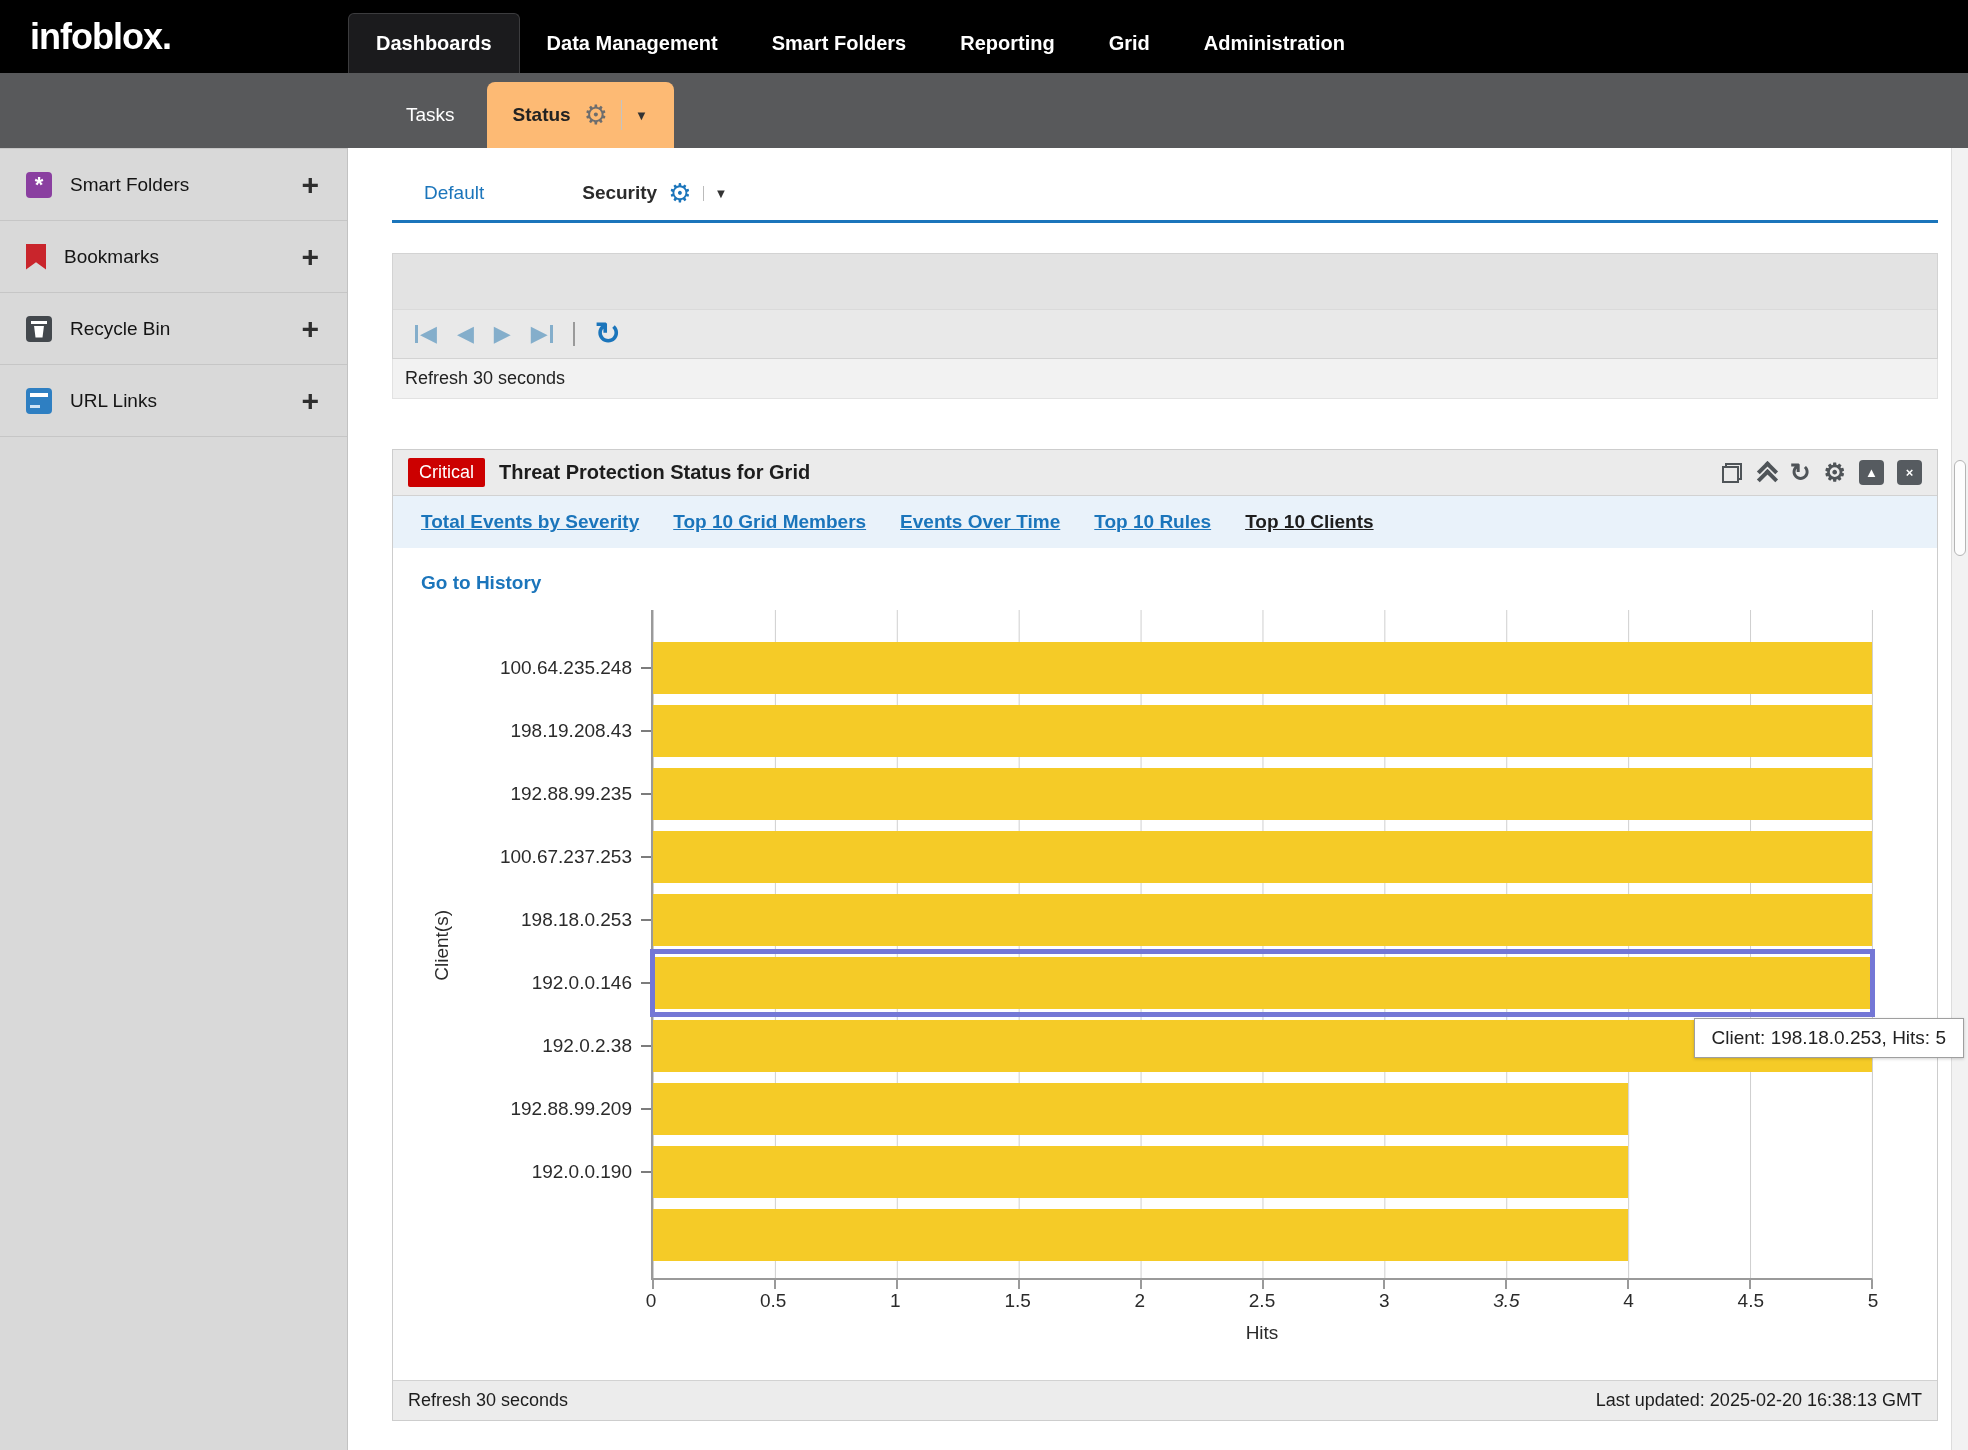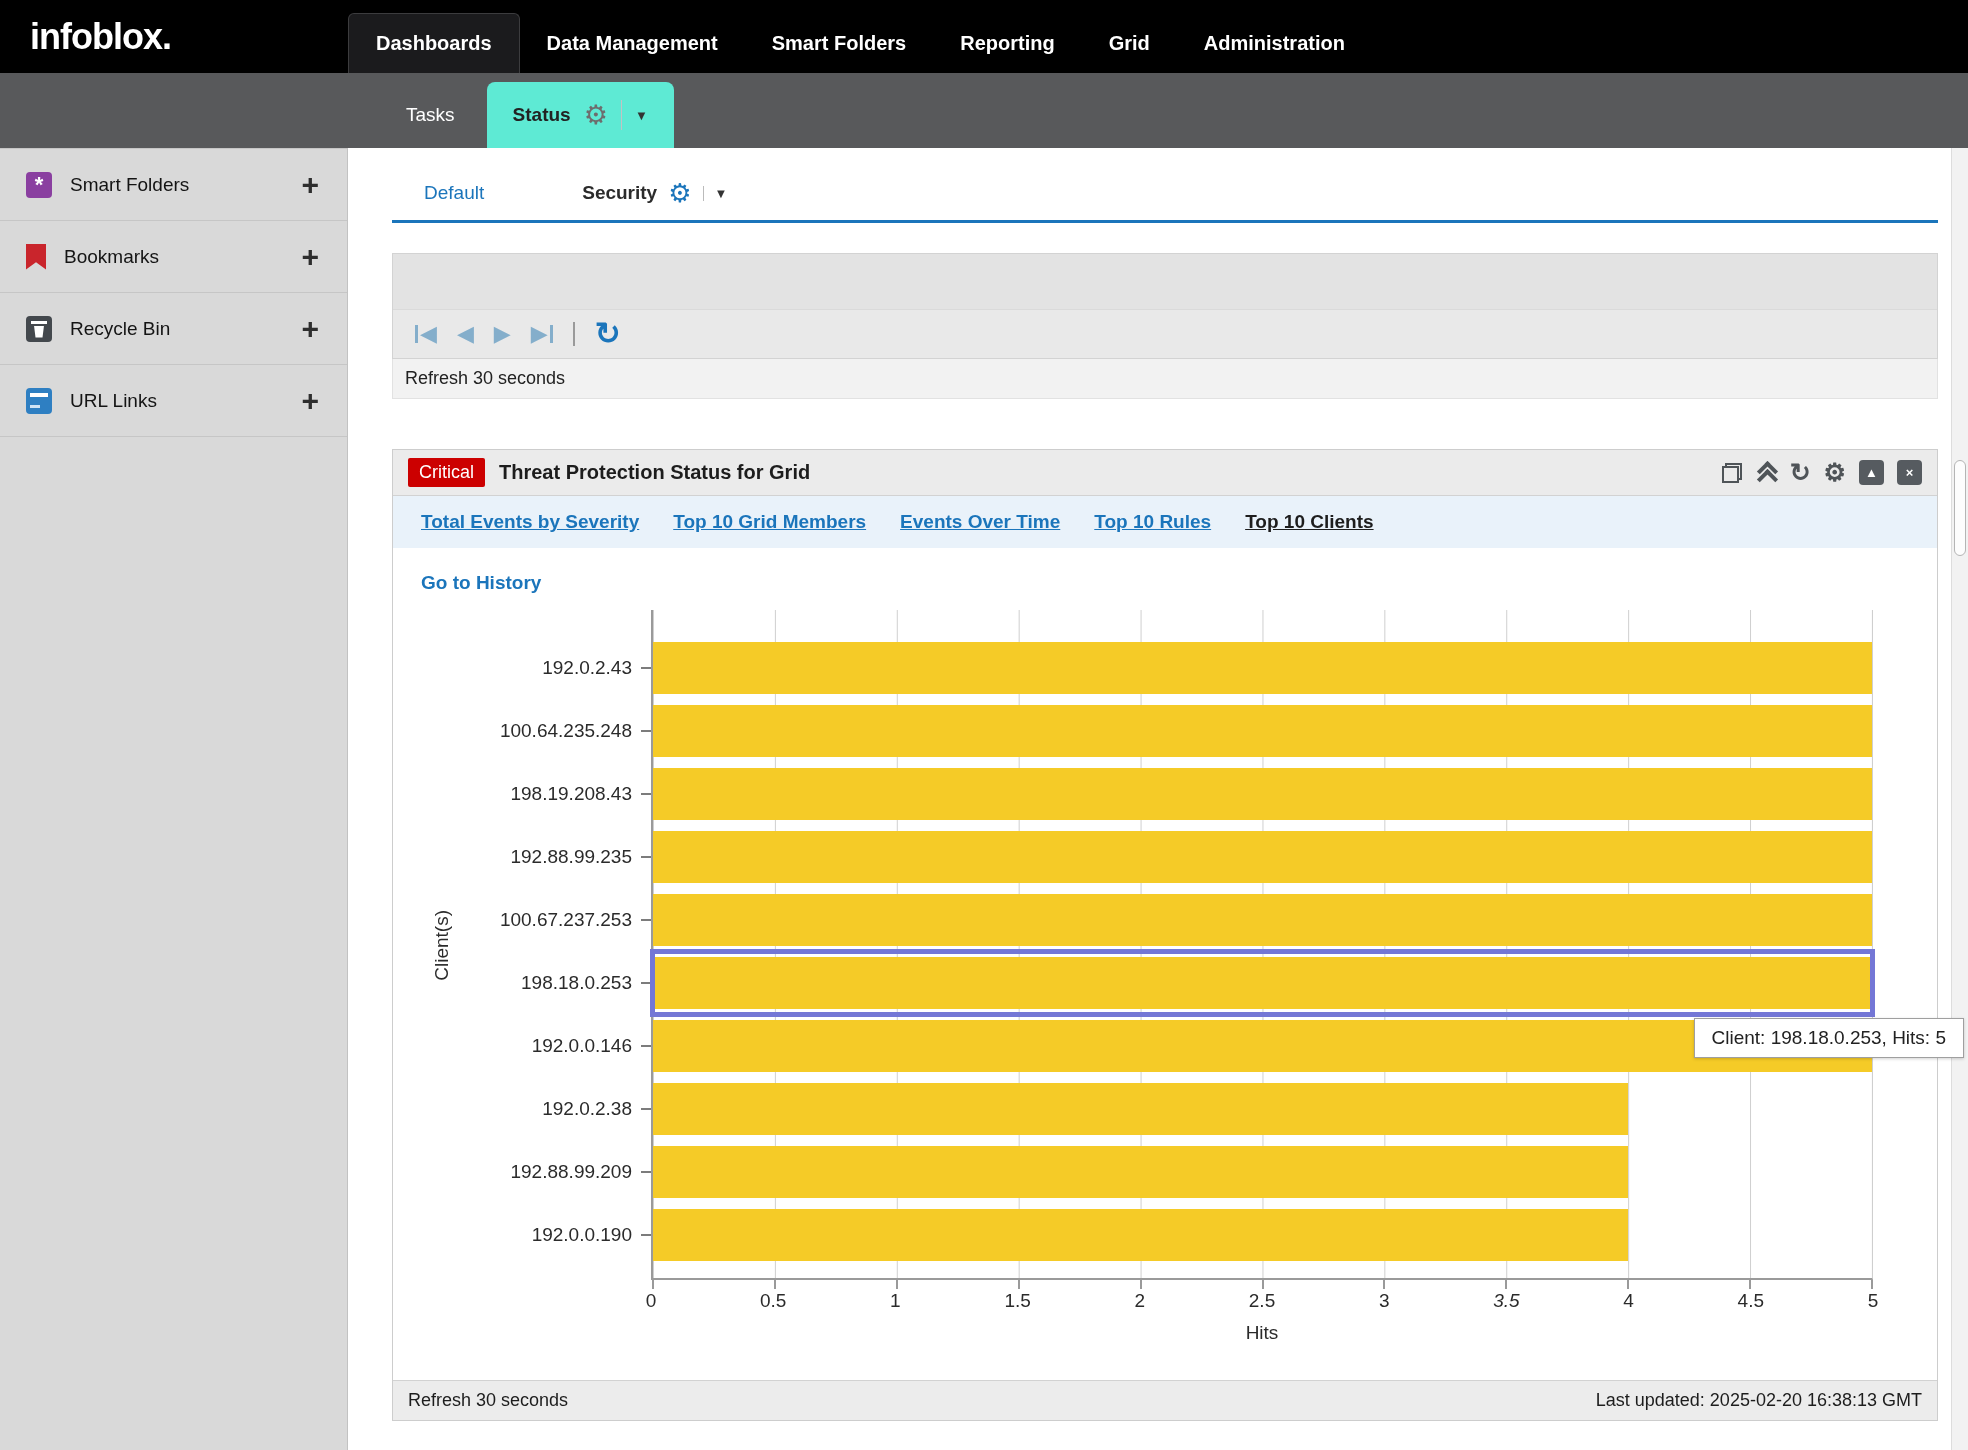--- a/index.html
+++ b/index.html
@@ -9,21 +9,21 @@
   
   .top-nav { height:73px; background:var(--topnav-black,#000); display:flex; align-items:stretch; color:#fff; }
   .logo { display:flex; align-items:center; padding:0 30px; width:348px; font-size:36px; font-weight:bold; letter-spacing:-1px; }
   .top-nav-items { display:flex; align-items:flex-end; height:100%; }
   .nav-item { height:60px; display:flex; align-items:center; padding:0 27px; font-size:20px; font-weight:bold; cursor:pointer; white-space:nowrap; }
   .nav-item.active { background:#1b1b1d; border:1px solid #3c3c3e; border-bottom:none; border-radius:6px 6px 0 0; }
 
   
   .sub-nav { height:75px; background:var(--subnav-gray,#58595b); display:flex; align-items:flex-end; padding-left:380px; }
   .tasks-tab { color:#fff; font-size:19px; padding:0 26px; height:66px; display:flex; align-items:center; cursor:pointer; }
-  .status-tab { background:#5eead4; border-radius:8px 8px 0 0; height:66px; display:flex; align-items:center; gap:13px; padding:4px 26px; margin-left:6px; cursor:pointer; }
+  .status-tab { background:#fdba74; border-radius:8px 8px 0 0; height:66px; display:flex; align-items:center; gap:13px; padding:4px 26px; margin-left:6px; cursor:pointer; }
   .status-tab .tab-label { font-size:19px; font-weight:bold; color:#222; }
   .tab-gear { font-size:27px; color:#6d6d6d; line-height:1; }
   .tab-divider { width:1px; height:30px; background:#c3c3c3; }
   .tab-caret { font-size:13px; color:#333; }
 
   
   .body-row { display:flex; height:1302px; position:relative; }
 
   
   .sidebar { width:348px; background:var(--sidebar-gray,#d9d9d9); border-right:1px solid #c2c2c2; flex:none; }
@@ -223,21 +223,20 @@
           </div>
 
         <a class="history-link">Go to History</a>
 
         <div class="chart-wrap">
           <div class="plot-row">
             <div class="y-title-col">
               <span class="y-axis-title">Client(s)</span>
             </div>
             <div class="y-labels">
-                <div class="y-label">192.0.2.43</div>
                 <div class="y-label">100.64.235.248</div>
                 <div class="y-label">198.19.208.43</div>
                 <div class="y-label">192.88.99.235</div>
                 <div class="y-label">100.67.237.253</div>
                 <div class="y-label">198.18.0.253</div>
                 <div class="y-label">192.0.0.146</div>
                 <div class="y-label">192.0.2.38</div>
                 <div class="y-label">192.88.99.209</div>
                 <div class="y-label">192.0.0.190</div>
               </div>

